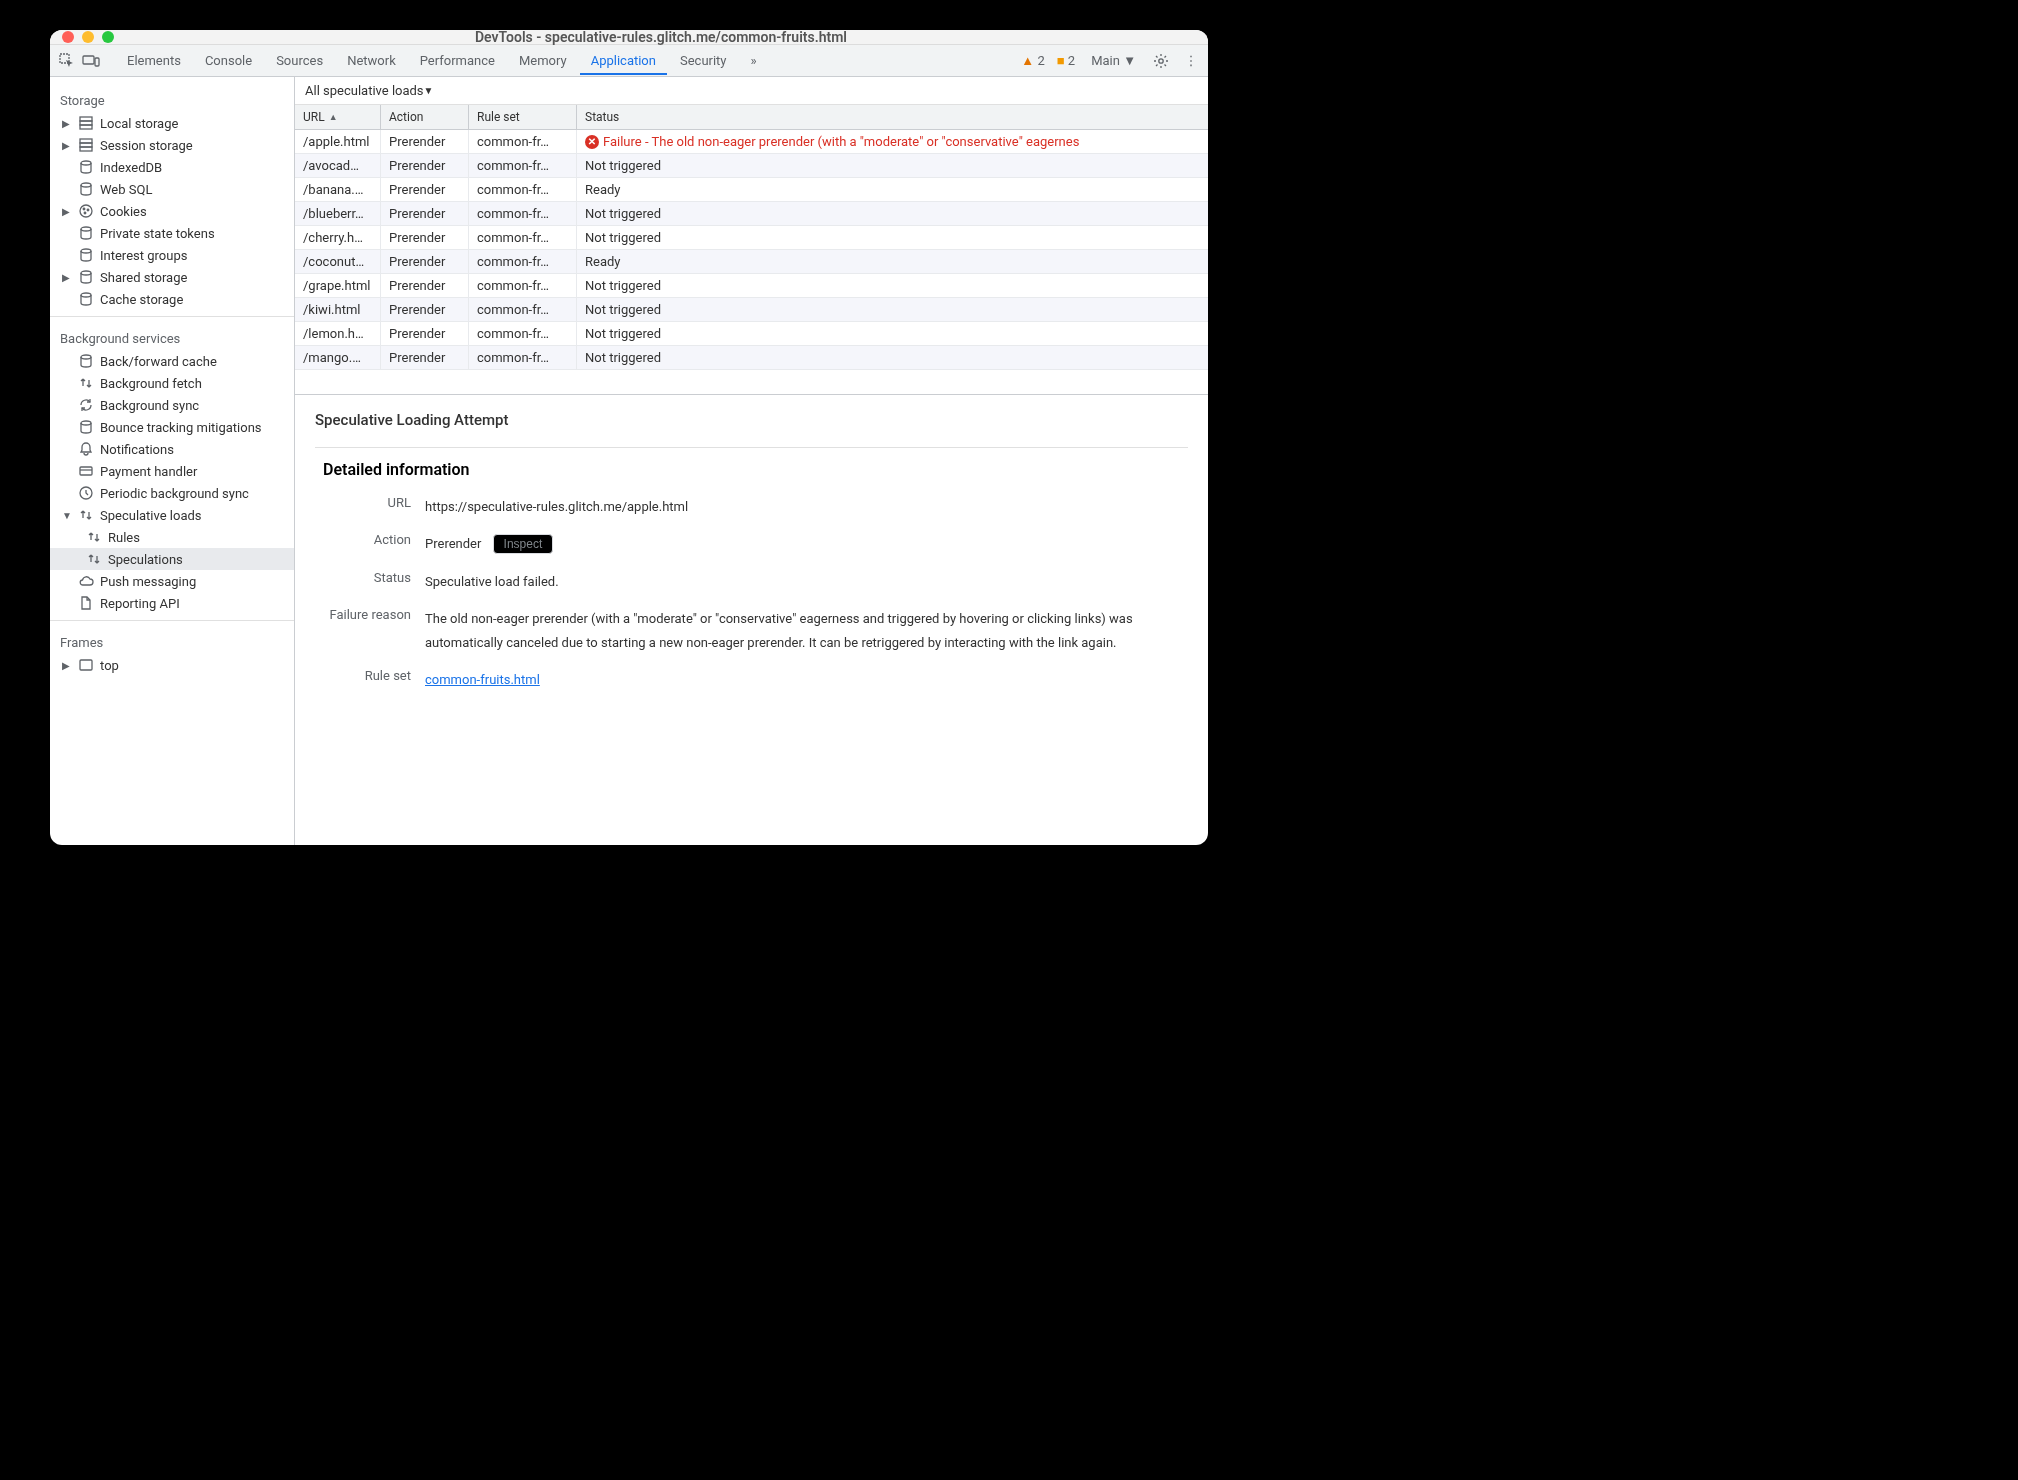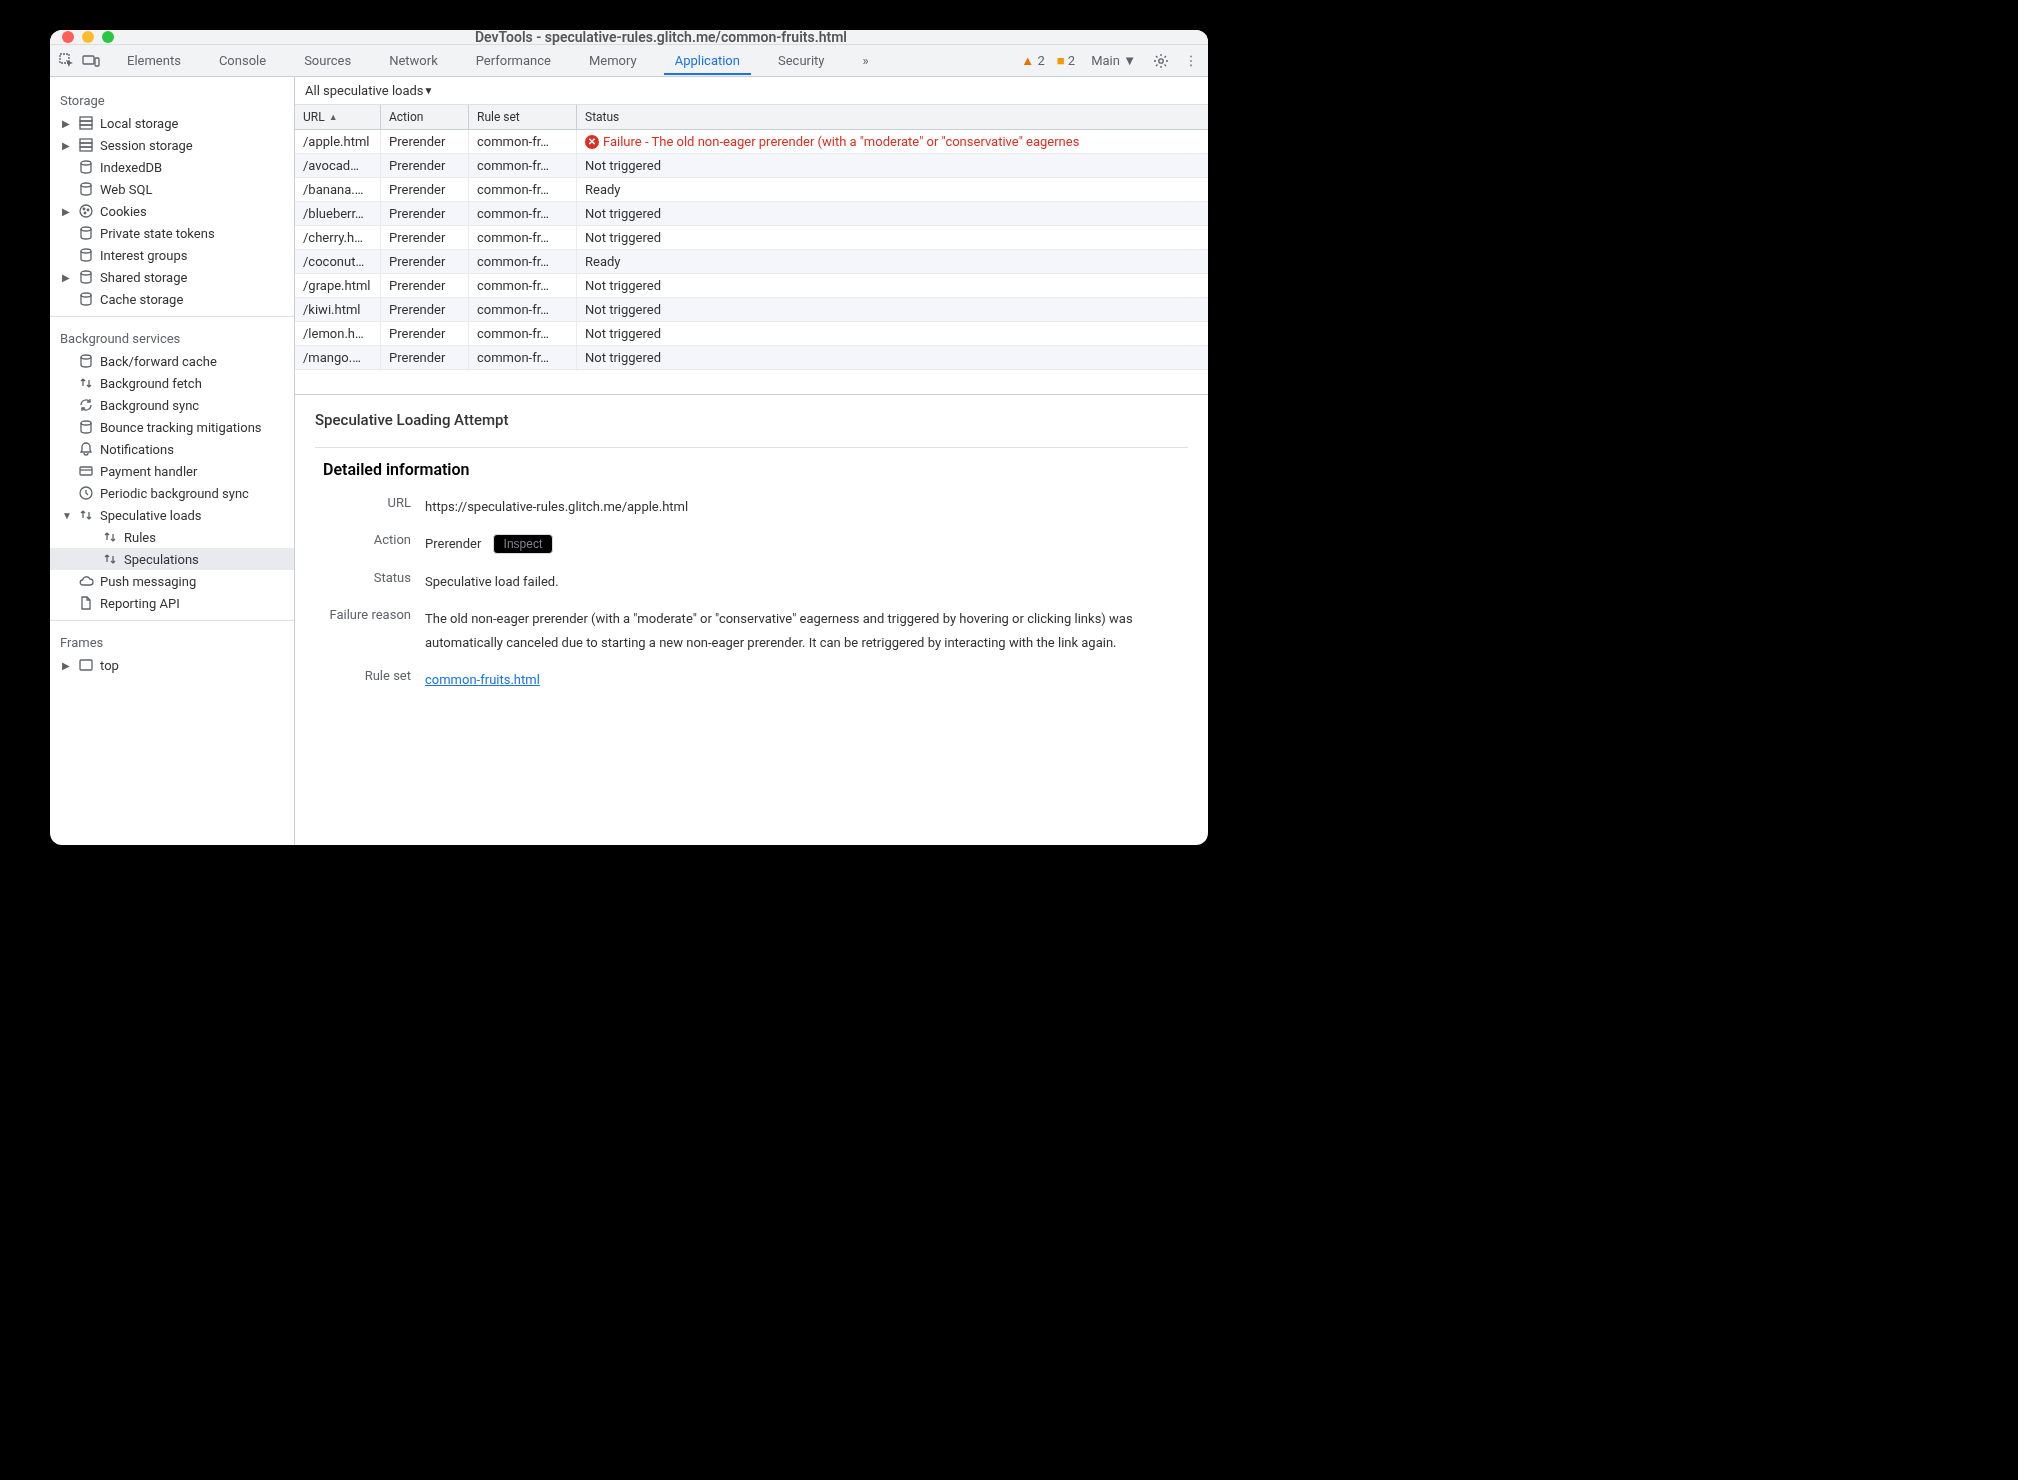--- a/index.html
+++ b/index.html
@@ -40,21 +40,21 @@
 .toolbar {
   height: 32px;
   background: #f1f3f4;
   border-bottom: 1px solid #cacdd1;
   display: flex;
   align-items: center;
   padding: 0 8px;
   gap: 6px;
 }
 .tb-icon { width: 18px; height: 18px; display: inline-flex; align-items: center; justify-content: center; color: #5f6368; cursor: pointer; }
-.tabs { display: flex; align-items: center; gap: 16px; margin-left: 10px; }
+.tabs { display: flex; align-items: center; gap: 2px; margin-left: 10px; }
 .tab { padding: 7px 11px; color: #5f6368; cursor: pointer; font-size: 13px; }
 .tab.active { color: #1a73e8; border-bottom: 2px solid #1a73e8; padding-bottom: 5px; }
 .tb-right { margin-left: auto; display: flex; align-items: center; gap: 12px; font-size: 13px; color: #5f6368; }
 .warn-triangle { color: #e37400; font-weight: bold; }
 .warn-square { color: #f29900; }
 .main-frame { display: flex; padding: 0 4px; cursor: pointer; }
 .body { flex: 1; display: flex; overflow: hidden; }
 .sidebar {
   width: 245px;
   border-right: 1px solid #cacdd1;
@@ -64,21 +64,21 @@
 .section-title { padding: 8px 10px 4px; font-size: 13px; color: #5f6368; }
 .tree-item {
   display: flex; align-items: center;
   padding: 3px 6px 3px 12px;
   gap: 6px; cursor: pointer;
   font-size: 13px; color: #333;
 }
 .tree-item.selected { background: #e8eaed; }
 .tree-item .arrow { width: 10px; color: #5f6368; font-size: 10px; }
 .tree-item .icon-slot { width: 16px; height: 16px; display: inline-flex; align-items: center; justify-content: center; color: #5f6368; }
-.sub { padding-left: 36px; }
+.sub { padding-left: 20px; }
 .divider { height: 1px; background: #e0e0e0; margin: 6px 0; }
 .content { flex: 1; display: flex; flex-direction: column; overflow: hidden; }
 .filter-bar {
   padding: 6px 10px;
   display: flex; align-items: center; gap: 0;
   font-size: 13px; color: #333;
   border-bottom: 1px solid #e0e0e0;
 }
 .filter-bar .chev { font-size: 10px; }
 .table { flex: 0 0 290px; overflow-y: auto; border-bottom: 1px solid #cacdd1; }

